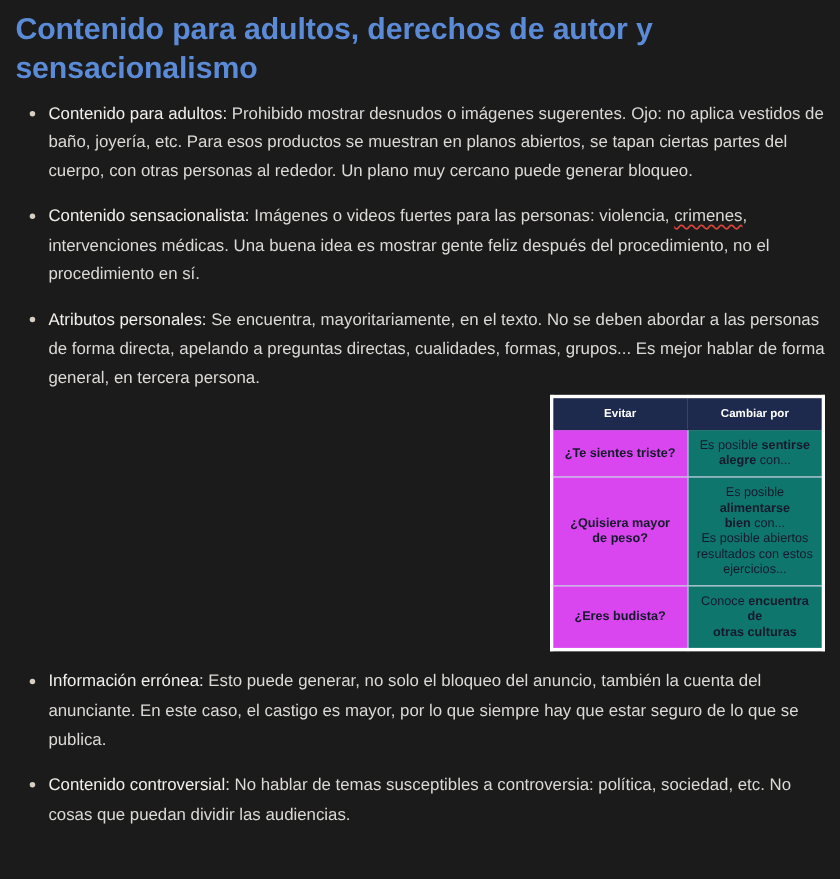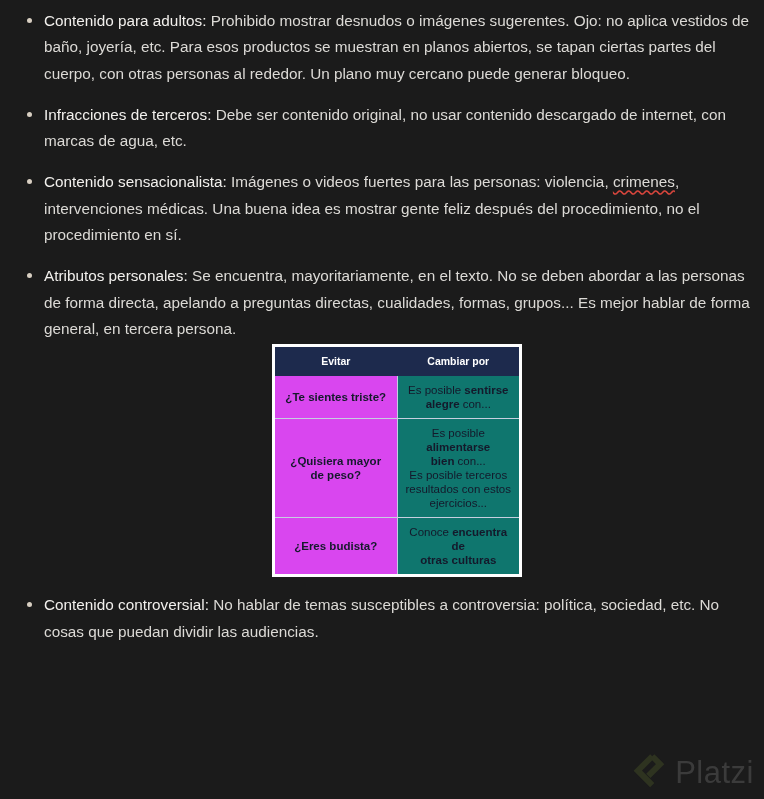--- a/index.html
+++ b/index.html
@@ -68,21 +68,21 @@
   .misspelled {
     text-decoration: underline wavy #d8453c;
     text-decoration-skip-ink: none;
     -webkit-text-decoration: underline wavy #d8453c;
     text-underline-offset: 2px;
   }
 
   
   .figure-wrap {
     display: flex;
-    justify-content: center;
+    justify-content: flex-end;
     margin: 2px 0 14px 0;
   }
   table.evitar-table {
     border-collapse: collapse;
     width: 250px;
     background: #ffffff;
     border: 3px solid #ffffff;
     font-family: "Liberation Sans", sans-serif;
     table-layout: fixed;
   }
@@ -137,30 +137,28 @@
     color: #3b3b3b;
     letter-spacing: 0.5px;
     line-height: 1;
   }
 </style>
 </head>
 <body>
 
 <div class="page">
 
+  <h1 class="page-title">Contenido para adultos, derechos de autor y sensacionalismo</h1>
 
   <ul class="bullets">
 
     <li>
       <span class="lead">Contenido para adultos:</span><span> Prohibido mostrar desnudos o imágenes sugerentes. Ojo: no aplica vestidos de baño, joyería, etc. Para esos productos se muestran en planos abiertos, se tapan ciertas partes del cuerpo, con otras personas al rededor. Un plano muy cercano puede generar bloqueo.</span>
     </li>
 
-    <li>
-      <span class="lead">Infracciones de terceros:</span><span> Debe ser contenido original, no usar contenido descargado de internet, con marcas de agua, etc.</span>
-    </li>
 
     <li>
       <span class="lead">Contenido sensacionalista:</span><span> Imágenes o videos fuertes para las personas: violencia, </span><span class="misspelled">crimenes</span><span>, intervenciones médicas. Una buena idea es mostrar gente feliz después del procedimiento, no el procedimiento en sí.</span>
     </li>
 
     <li>
       <span class="lead">Atributos personales:</span><span> Se encuentra, mayoritariamente, en el texto. No se deben abordar a las personas de forma directa, apelando a preguntas directas, cualidades, formas, grupos... Es mejor hablar de forma general, en tercera persona.</span>
 
       <div class="figure-wrap">
         <table class="evitar-table">
@@ -181,51 +179,43 @@
             </tr>
 
             <tr>
               <td class="col-avoid">
                 <span class="tbl-line">¿Quisiera mayor</span>
                 <span class="tbl-line">de peso?</span>
               </td>
               <td class="col-change">
                 <span class="tbl-line"><span>Es posible </span><b>alimentarse</b></span>
                 <span class="tbl-line"><b>bien</b><span> con...</span></span>
-                <span class="tbl-line">Es posible terceros</span>
+                <span class="tbl-line">Es posible abiertos</span>
                 <span class="tbl-line">resultados con estos</span>
                 <span class="tbl-line">ejercicios...</span>
               </td>
             </tr>
 
             <tr>
               <td class="col-avoid">¿Eres budista?</td>
               <td class="col-change">
                 <span class="tbl-line"><span>Conoce </span><b>encuentra de</b></span>
                 <span class="tbl-line"><b>otras culturas</b></span>
               </td>
             </tr>
 
           </tbody>
         </table>
       </div>
     </li>
 
+    <li>
+      <span class="lead">Información errónea:</span><span> Esto puede generar, no solo el bloqueo del anuncio, también la cuenta del anunciante. En este caso, el castigo es mayor, por lo que siempre hay que estar seguro de lo que se publica.</span>
+    </li>
 
     <li>
       <span class="lead">Contenido controversial:</span><span> No hablar de temas susceptibles a controversia: política, sociedad, etc. No cosas que puedan dividir las audiencias.</span>
     </li>
 
   </ul>
 
-  <div class="watermark">
-    <span>
-      <svg width="42" height="42" viewBox="0 0 64 64" aria-hidden="true">
-        <g fill="none" stroke="#2e3320" stroke-width="9" stroke-linejoin="miter">
-          <path d="M40 8 L18 30 L40 52"></path>
-          <path d="M40 8 L52 20 L34 38"></path>
-        </g>
-      </svg>
-    </span>
-    <span class="wm-text">Platzi</span>
-  </div>
 
 </div>
 
 </body></html>

